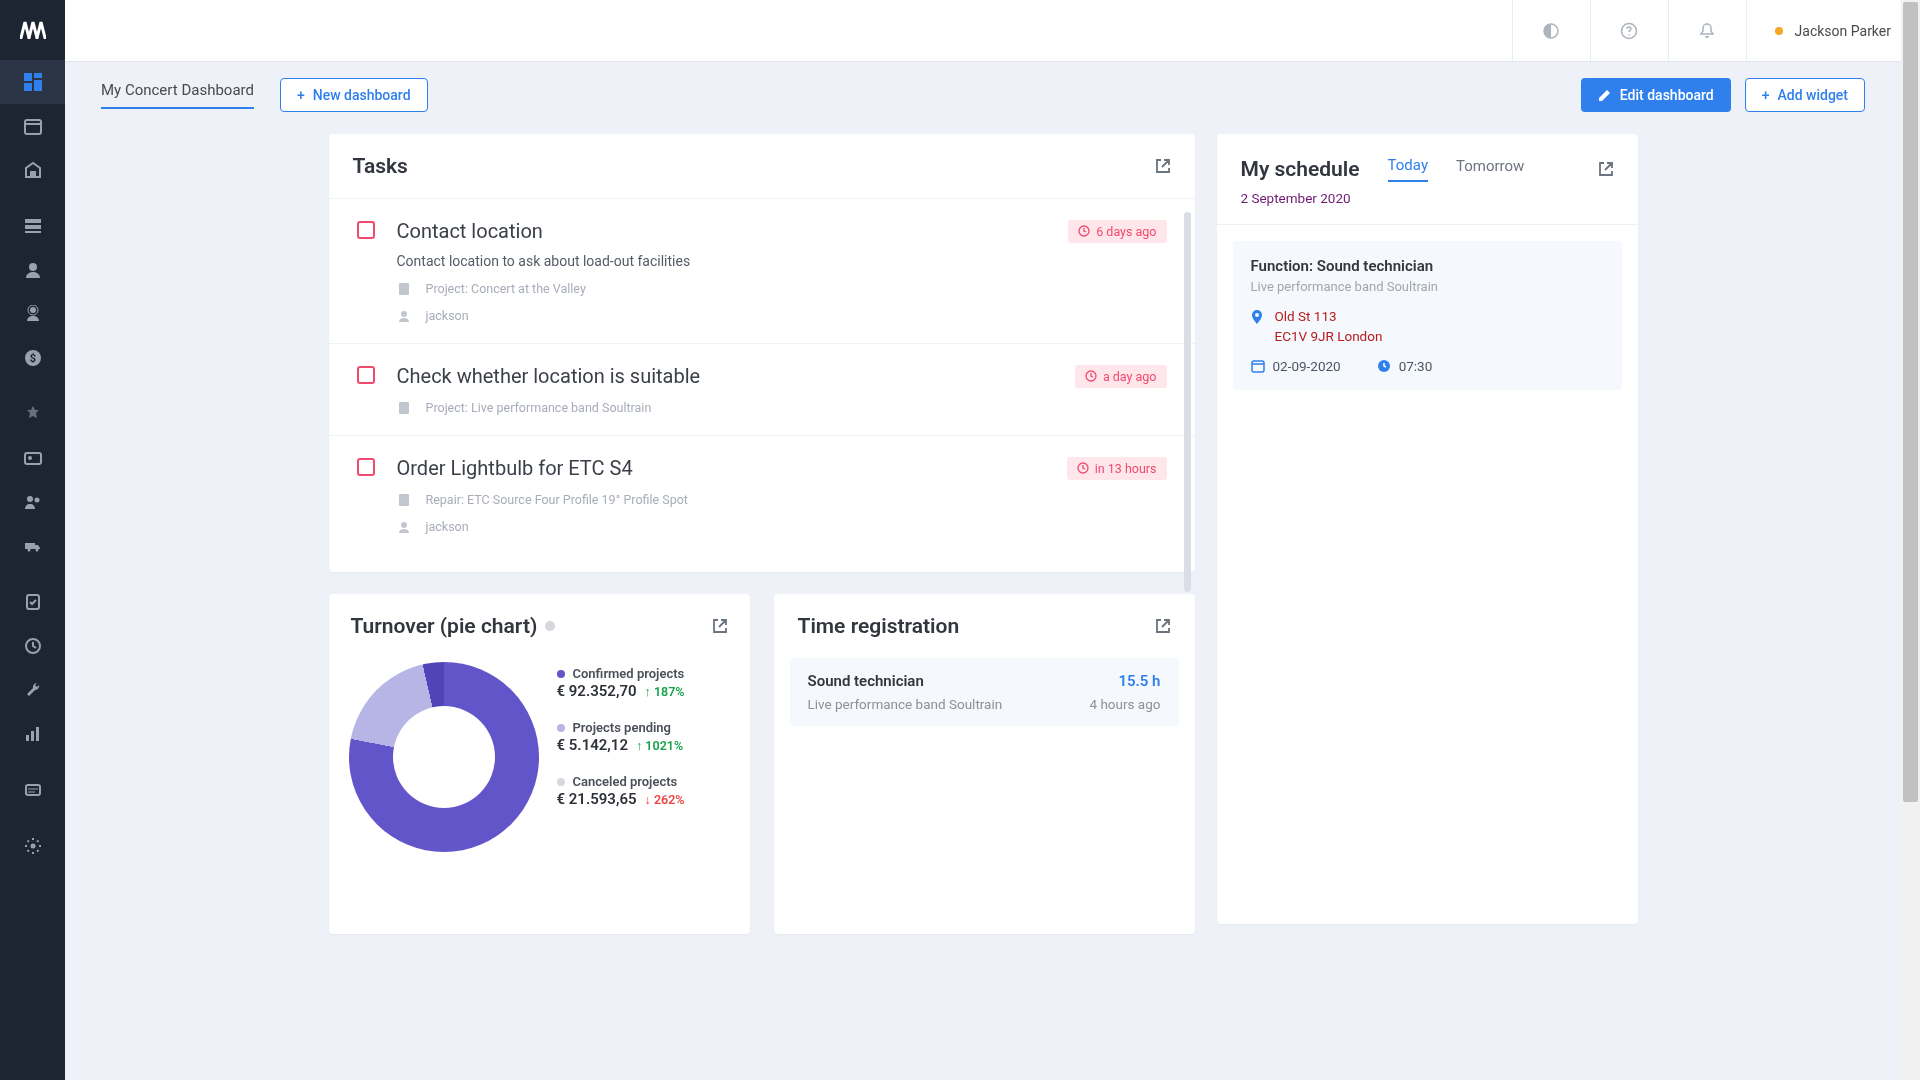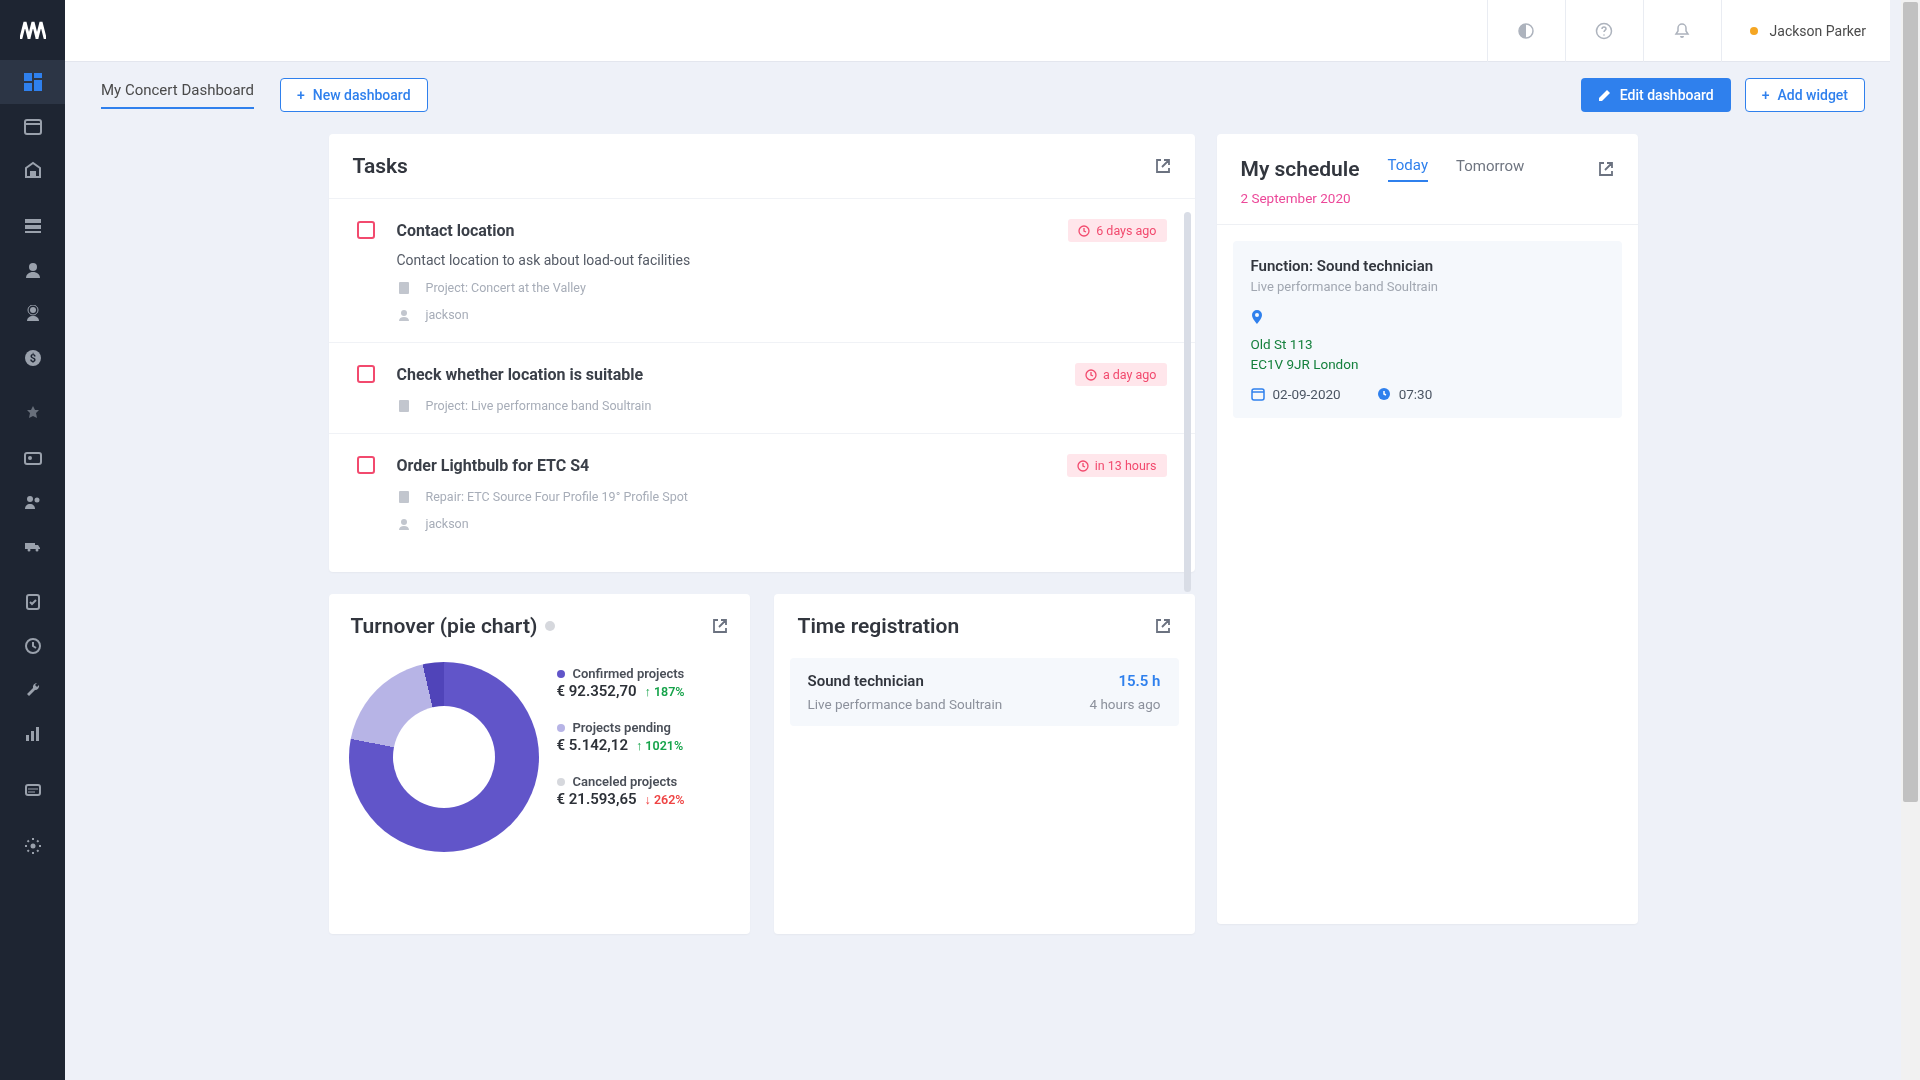--- a/index.html
+++ b/index.html
@@ -5,21 +5,21 @@
 * { margin:0; padding:0; box-sizing:border-box; font-family: -apple-system, BlinkMacSystemFont, "Segoe UI", Roboto, Arial, sans-serif; }
 body { background:#eef1f8; width:1920px; height:1080px; overflow:hidden; }
 
 
 .sidebar { position:fixed; left:0; top:0; bottom:0; width:65px; background:#1e2532; display:flex; flex-direction:column; align-items:center; }
 .sidebar .logo { width:100%; height:60px; display:flex; align-items:center; justify-content:center; }
 .sidebar .nav { display:flex; flex-direction:column; width:100%; }
 .sidebar .nav-item { width:100%; height:44px; display:flex; align-items:center; justify-content:center; color:#9aa1ac; cursor:pointer; }
 .sidebar .nav-item.active { background:#2c3545; color:#2f80ed; }
 
-.topbar { position:fixed; left:65px; right:30px; top:0; height:62px; background:#fff; border-bottom:1px solid #e3e6ee; display:flex; align-items:center; justify-content:flex-end; padding:0 24px; }
+.topbar { position:fixed; left:65px; right:5px; top:0; height:62px; background:#fff; border-bottom:1px solid #e3e6ee; display:flex; align-items:center; justify-content:flex-end; padding:0 24px; }
 .topbar .tb-icon { width:78px; height:62px; display:flex; align-items:center; justify-content:center; border-left:1px solid #e9ecf2; color:#adb3bd; cursor:pointer;}
 .topbar .user { padding-left:28px; display:flex; align-items:center; border-left:1px solid #e9ecf2; height:62px; }
 .topbar .user-dot { width:8px; height:8px; border-radius:50%; background:#f5a623; margin-right:12px;}
 .topbar .user-name { color:#4a4a4a; font-size:14px; }
 
 .content { margin-left:65px; padding:78px 36px 0 36px; margin-right:19px;}
 .toolbar { display:flex; align-items:center; margin-bottom:22px; }
 .dash-title { color:#4a4a4a; font-size:15px; padding-bottom:8px; border-bottom:2px solid #2f80ed; margin-right:26px;}
 .btn { display:inline-flex; align-items:center; gap:8px; padding:8px 16px; border-radius:4px; font-size:14px; cursor:pointer; border:1px solid transparent; font-weight:500;}
 .btn-outline { border:1px solid #2f80ed; color:#2f80ed; background:#fff;}
@@ -32,41 +32,41 @@
 .card-h h2 { font-size:21px; font-weight:600; color:#32363e;}
 .card-h .open { margin-left:auto; color:#6b7280; cursor:pointer;}
 
 
 .tasks-card { grid-column:1; height:438px; }
 .tasks-body { position:relative; height:420px; overflow:hidden;}
 .task { padding:20px 28px; border-top:1px solid #f0f2f6; display:flex; gap:22px;}
 .task .chk { width:18px; height:18px; border:2px solid #f24a6e; border-radius:3px; flex-shrink:0; margin-top:2px; cursor:pointer;}
 .task .tbody { flex:1;}
 .task .trow { display:flex; align-items:center;}
-.task .ttitle { font-size:16px; font-weight:700; color:#3a3f48; }
+.task .ttitle { font-size:20px; font-weight:400; color:#3a3f48; }
 .task .tdesc { font-size:14px; color:#555b66; margin-top:10px;}
 .task .tmeta { font-size:12.5px; color:#a7adb8; margin-top:12px; display:flex; align-items:center; gap:15px;}
 .task .tmeta .mi { width:14px; height:14px; display:inline-flex;}
 .task .badge { margin-left:auto; background:#ffe6eb; color:#f24a6e; font-size:12.5px; padding:4px 10px; border-radius:3px; display:flex; align-items:center; gap:6px;text-align:right;}
 .tasks-body::after{content:""; position:absolute; right:4px; top:14px; width:7px; height:380px; background:#d9dde6; border-radius:4px;}
 
 
 .sched-card { grid-column:2; grid-row:1 / span 2; height:790px;}
 .sched-h { padding:22px 24px 18px 24px; border-bottom:1px solid #eef0f4;}
 .sched-h .tabs{ display:flex; align-items:center; gap:28px;}
 .sched-h h2{ font-size:21px; font-weight:600; color:#32363e;}
 .sched-h .tab { color:#6f7580; font-size:15px; padding-bottom:6px; cursor:pointer;}
 .sched-h .tab.active{ color:#2f80ed; border-bottom:2px solid #2f80ed;}
 .sched-h .open{ margin-left:auto; color:#6b7280; cursor:pointer;}
-.sched-h .date{ color:#ec4899; font-size:13.5px; margin-top:8px;}
+.sched-h .date{ color:#701a75; font-size:13.5px; margin-top:8px;}
 .sched-body { padding:16px;}
 .sched-item { background:#f5f8fc; border-radius:4px; padding:16px 18px;}
 .sched-item .fn { color:#32363e; font-size:15px; font-weight:600;}
 .sched-item .sub{ color:#a1a7b1; font-size:13px; margin-top:4px;}
-.sched-item .loc{ display:flex; gap:12px; margin-top:14px; color:#15803d; font-size:13.5px;flex-direction:column;}
+.sched-item .loc{ display:flex; gap:12px; margin-top:14px; color:#b91c1c; font-size:13.5px;}
 .sched-item .loc .pin{ color:#2f80ed; margin-top:2px;}
 .sched-item .dt { display:flex; gap:36px; margin-top:14px; color:#4b5563; font-size:13.5px;}
 .sched-item .dt span{ display:flex; align-items:center; gap:8px;}
 
 
 .brow { display:grid; grid-template-columns: 421px 421px; gap:24px;}
 .turnover-card { height:340px;}
 .tr-h { padding:20px 22px; display:flex; align-items:center;}
 .tr-h h2{ font-size:21px; font-weight:600; color:#32363e;}
 .tr-h .dot{ width:10px; height:10px; border-radius:50%; background:#d6d8dd; margin-left:8px;}

